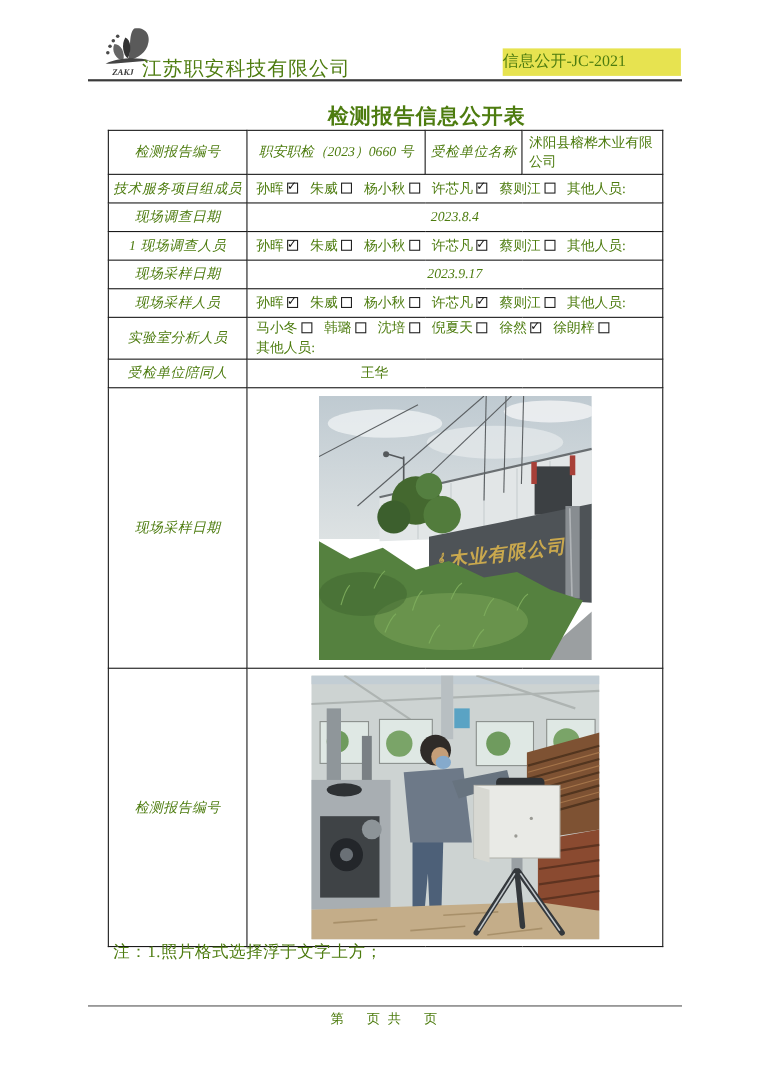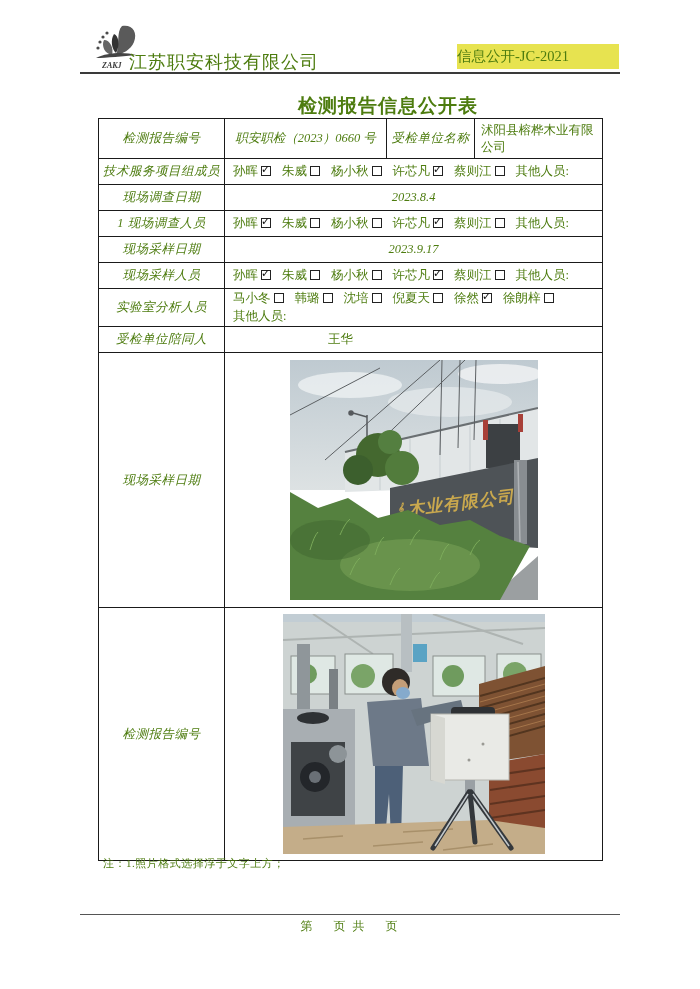--- a/index.html
+++ b/index.html
@@ -30,21 +30,21 @@
   #doc-table td.members{text-align:left;padding-left:8px;white-space:nowrap;}
   #doc-table td.escort-cell{text-align:center;padding-right:150px;}
   #doc-table td.photo-cell{text-align:center;padding:6px 0;}
   .member{display:inline-block;margin-right:4px;}
   .cb{display:inline-block;width:10px;height:10px;border:1px solid #222;
       margin-left:3px;margin-right:7px;vertical-align:-1px;position:relative;box-sizing:border-box;}
   .cb.on::after{content:"✓";position:absolute;left:-1px;top:-4px;font-size:11px;font-weight:bold;
       font-family:"DejaVu Sans",sans-serif;color:#111;}
   .lab-line2{margin-top:1px;}
   
-  #note{position:absolute;left:103px;top:856px;font-size:11px;letter-spacing:0.5px;}
+  #note{position:absolute;left:103px;top:856px;font-size:15px;letter-spacing:0.5px;}
   #footer-rule{position:absolute;left:80px;top:914px;width:540px;height:1px;background:#555;}
   #footer-text{position:absolute;left:0;top:918px;width:700px;text-align:center;font-size:12px;letter-spacing:2px;}
   svg{display:block;margin:0 auto;}
 </style>
 </head>
 <body>
 
 <div id="page">
 
   <svg id="logo" viewBox="0 0 58 52">

